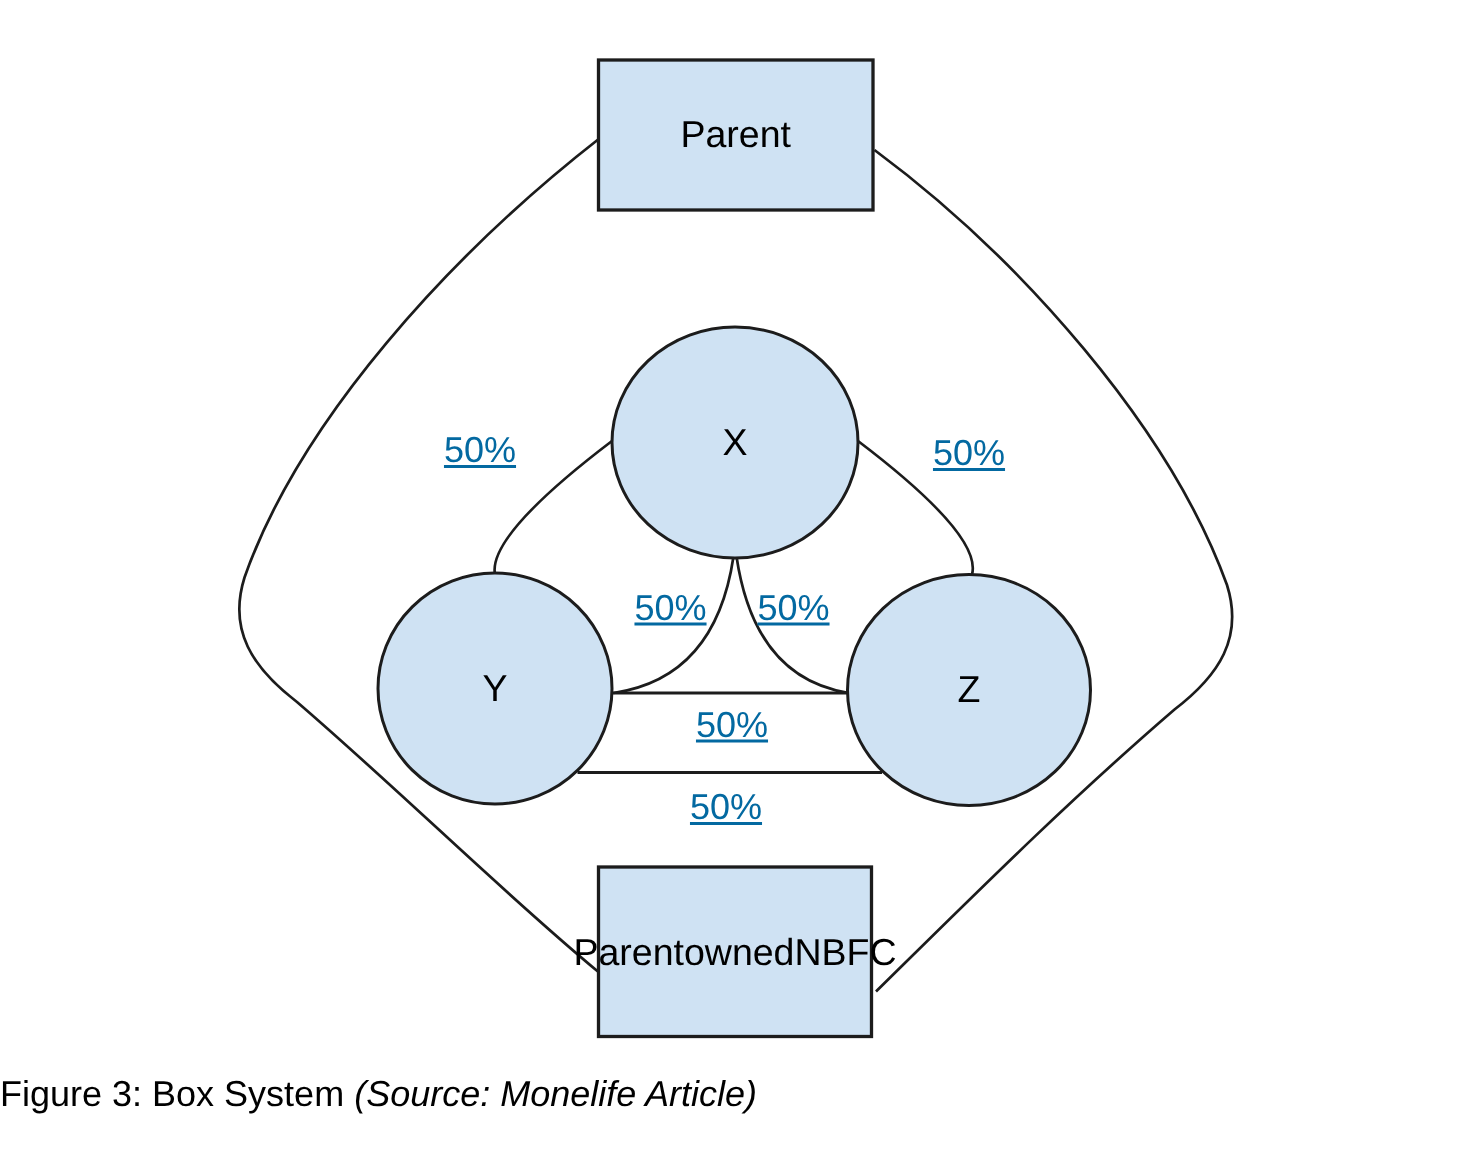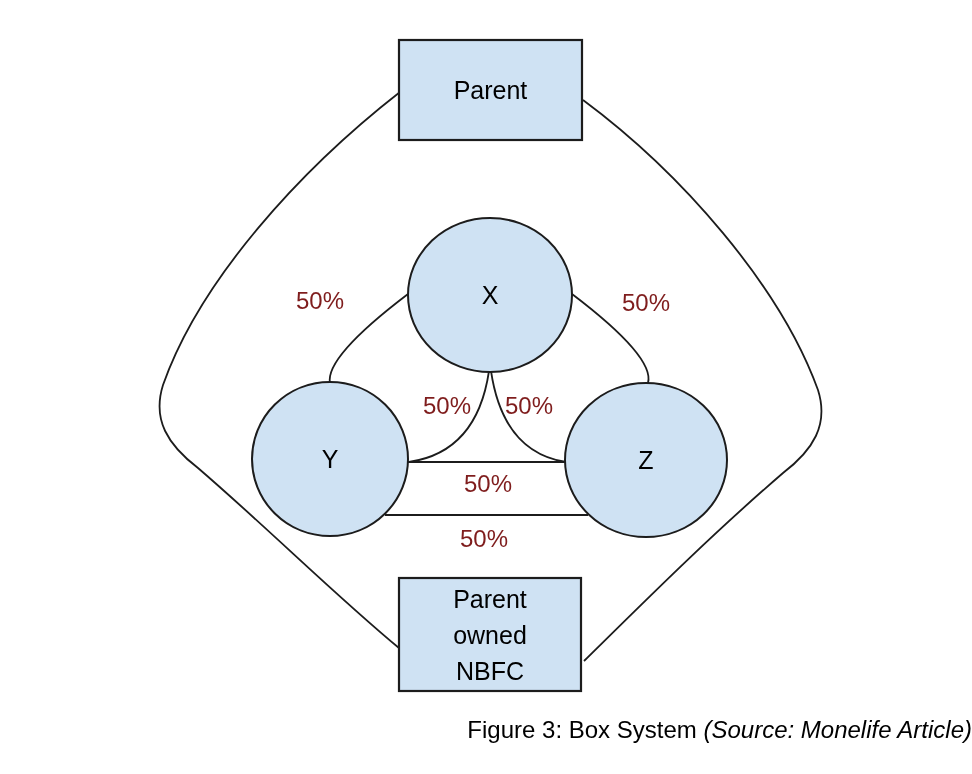--- a/index.html
+++ b/index.html
@@ -19,42 +19,43 @@
   .connector-layer {
     position: absolute;
     left: 0;
     top: 0;
     width: 972px;
     height: 774px;
   }
   .node-label {
     position: absolute;
     display: flex;
-    flex-direction: column;
+    flex-direction: row;
     align-items: center;
     justify-content: center;
     text-align: right;
     font-size: 25px;
     line-height: 34px;
     color: #000000;
     pointer-events: none;
   }
   .pct-label {
     position: absolute;
     transform: translate(-50%, -50%);
     font-size: 24px;
     white-space: nowrap;
-    color: #7f1d1d;
+    color: #0369a1;
+    text-decoration: underline;
   }
   .caption {
     position: absolute;
     left: 0;
     top: 716px;
     width: 972px;
-    text-align: right;
+    text-align: left;
     font-size: 24px;
     color: #000000;
   }
   .caption .src {
     font-style: italic;
   }
 </style>
 </head>
 <body>
 

